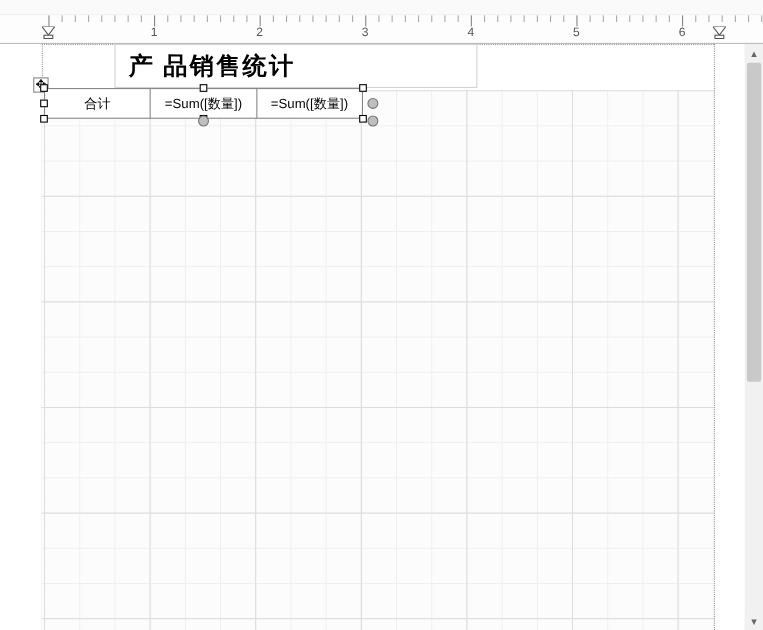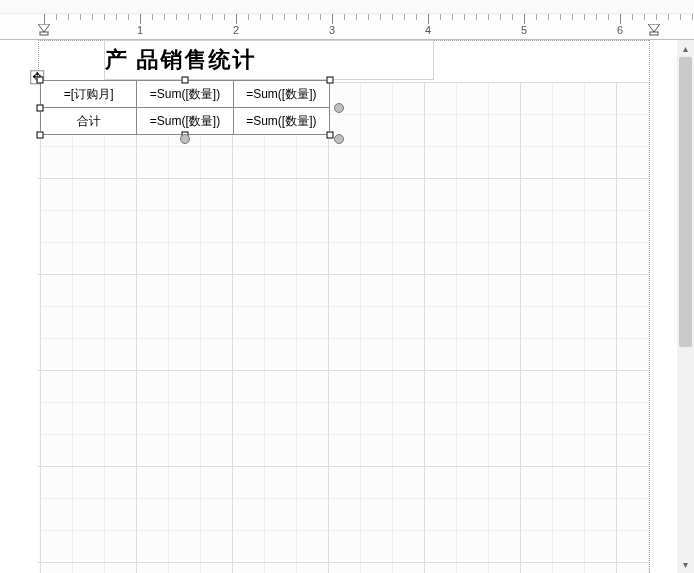--- a/index.html
+++ b/index.html
@@ -105,21 +105,21 @@
   .title-box {
     position: absolute;
     left: 104px;
     top: 0;
     width: 330px;
     height: 40px;
     background: #fff;
     border: 1px solid #d4d4d4;
     display: flex;
     align-items: center;
-    padding-left: 0;
+    padding-left: 12px;
     font-size: 22px;
     font-weight: bold;
     font-family: "SimSun","Microsoft YaHei",serif;
     letter-spacing: 2px;
     overflow: hidden;
     white-space: nowrap;
   }
 
   
   .matrix-wrap {
@@ -306,25 +306,20 @@
 
   <div class="matrix-wrap">
     <table class="matrix">
       <colgroup>
           <col class="col-a">
           <col class="col-b">
           <col class="col-c">
         </colgroup>
       <tbody>
       <tr>
-        <td>=[订购月]</td>
-        <td>=Sum([数量])</td>
-        <td>=Sum([数量])</td>
-      </tr>
-      <tr>
         <td>合计</td>
         <td>=Sum([数量])</td>
         <td>=Sum([数量])</td>
       </tr>
     </tbody>
       </table>
 
     <div class="handle" style="left:0%;   top:0%;"></div>
     <div class="handle" style="left:50%;  top:0%;"></div>
     <div class="handle" style="left:100%; top:0%;"></div>

